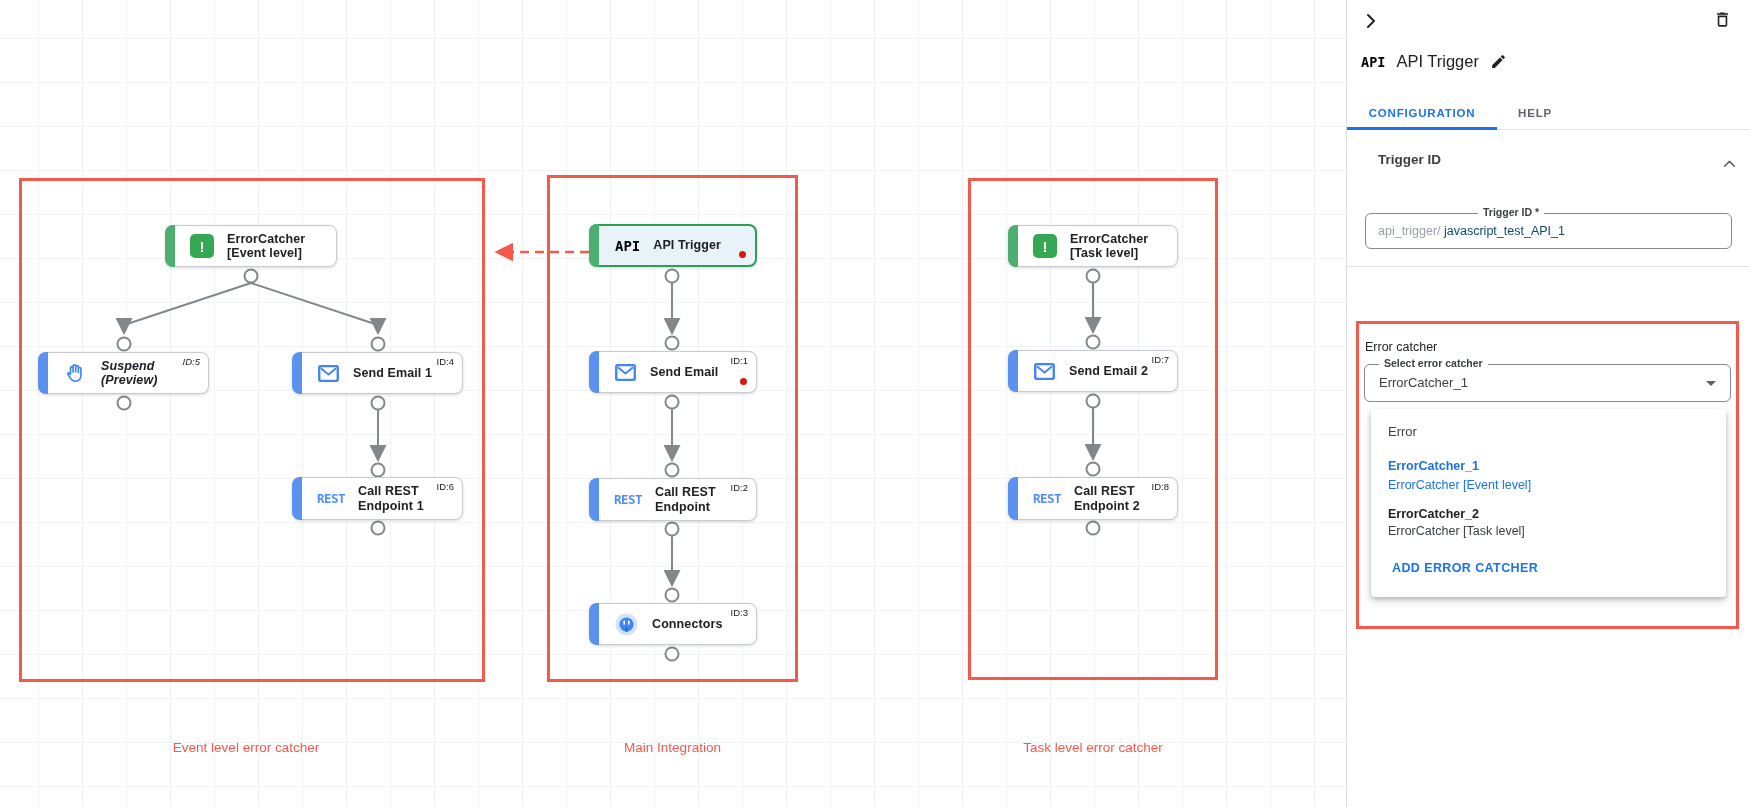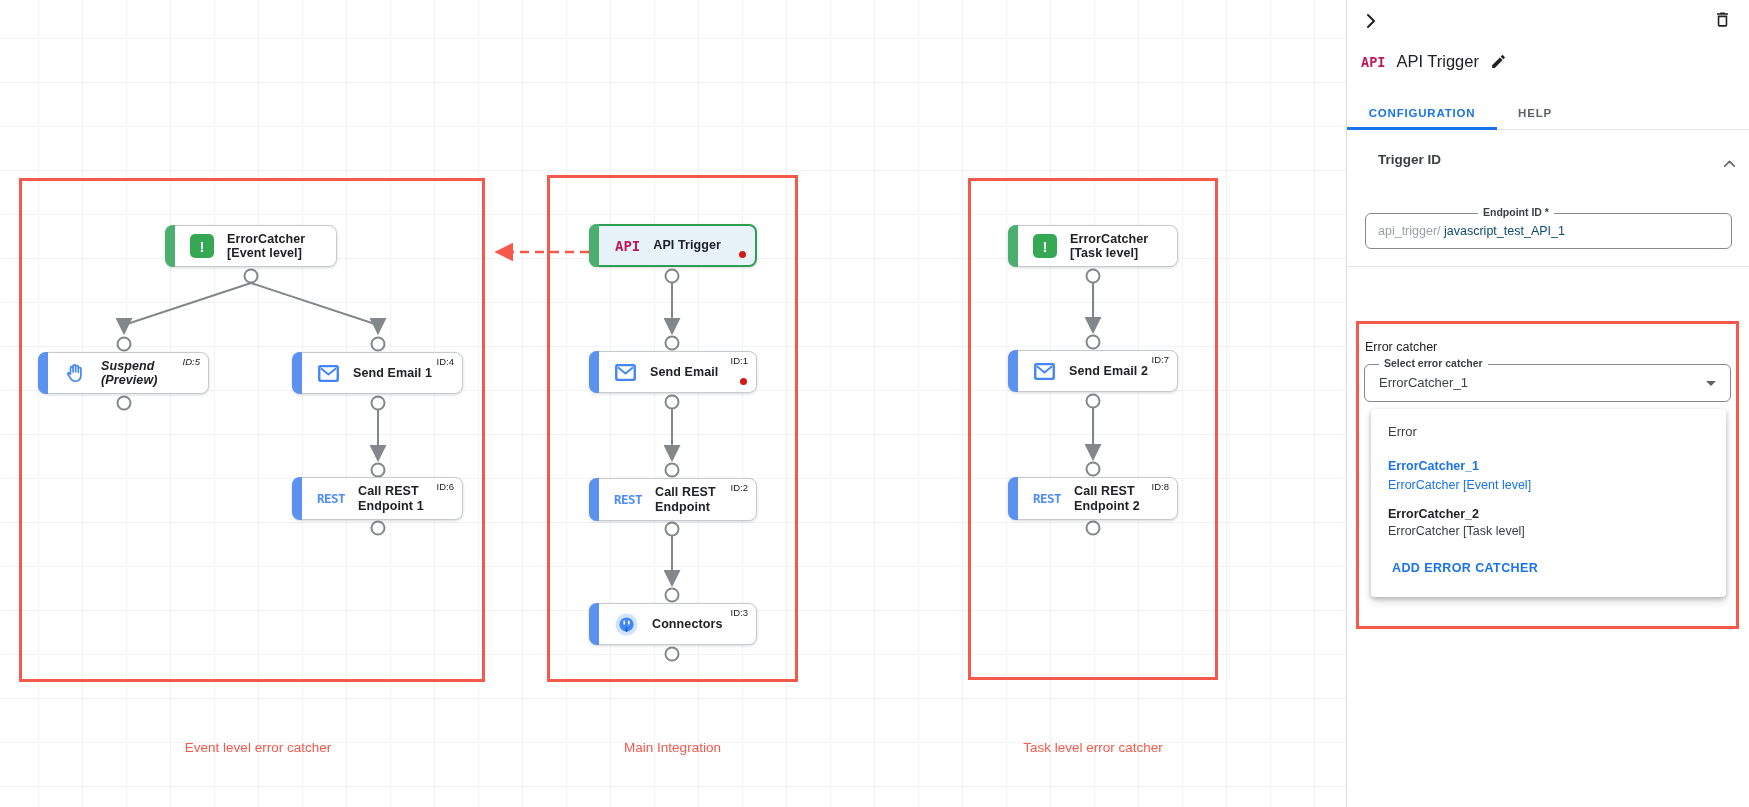--- a/index.html
+++ b/index.html
@@ -21,21 +21,21 @@
   .node .bar { position:absolute; left:-1px; top:-1px; width:10px; height:calc(100% + 2px); border-radius:8px 0 0 8px; }
   .bar-blue { background:#5b92f0; }
   .bar-green { background:#4caf70; }
   .node .label { font-size:12.5px; line-height:14.5px; font-weight:bold; color:#202124; white-space:pre-line; letter-spacing:.1px; }
   .node .nid { position:absolute; top:3px; right:8px; font-size:9.5px; color:#202124; font-weight:normal; }
   .node .dot { position:absolute; right:9px; bottom:7px; width:7px; height:7px; border-radius:50%; background:#d31b12; }
   .node-trigger { background:#e7f2f9; border:2px solid #2f9e55; }
   .ec-icon { width:24px; height:24px; background:#34a853; border-radius:5px; color:#fff; font-weight:bold;
     font-size:15px; display:flex; align-items:center; justify-content:center; flex:0 0 auto; }
   .txt-icon { font-family:"DejaVu Sans Mono", monospace; font-weight:bold; }
-  .api-txt { color:#be185d; font-size:14px; }
+  .api-txt { color:#000000; font-size:14px; }
   .rest-txt { color:#4e8df7; font-size:12.5px; letter-spacing:-0.5px; }
 
   
   .panel { position:absolute; left:1346px; top:0; width:403px; height:807px; background:#fff;
     border-left:1px solid #dadce0; z-index:5; }
   .icon-btn { position:absolute; width:22px; height:22px; cursor:pointer; }
   .panel-header { position:absolute; left:14px; top:52px; display:flex; align-items:center; gap:11px; }
   .panel-title { font-size:16.5px; color:#202124; }
   .tabs { position:absolute; left:0; top:96px; width:100%; height:34px; border-bottom:1px solid #e3e5e8; }
   .tab { position:absolute; top:0; height:34px; display:flex; align-items:center; justify-content:center;
@@ -67,21 +67,21 @@
 <body>
 
 <div class="screen">
 
   <div class="canvas">
 
     <div class="group-box" style="left:19px;top:178px;width:466px;height:504px;"></div>
     <div class="group-box" style="left:547px;top:175px;width:251px;height:507px;"></div>
     <div class="group-box" style="left:968px;top:178px;width:250px;height:502px;"></div>
 
-    <div class="group-label" style="left:25px;top:740px;width:466px;">Event level error catcher</div>
+    <div class="group-label" style="left:13px;top:740px;width:466px;">Event level error catcher</div>
     <div class="group-label" style="left:547px;top:740px;width:251px;">Main Integration</div>
     <div class="group-label" style="left:968px;top:740px;width:250px;">Task level error catcher</div>
 
     <svg class="edges" width="1346" height="807">
       <defs>
         <marker id="ar" viewBox="0 0 10 10" refX="7" refY="5" markerWidth="8.5" markerHeight="8.5" orient="auto-start-reverse">
           <path d="M0,0 L10,5 L0,10 z" fill="#82878c"></path>
         </marker>
         <marker id="ar-red" viewBox="0 0 10 10" refX="7" refY="5" markerWidth="7.5" markerHeight="7.5" orient="auto-start-reverse">
           <path d="M0,0 L10,5 L0,10 z" fill="#f5594b"></path>
@@ -267,21 +267,21 @@
     <div class="section-head" style="top:146px;">
       <span class="section-title">Trigger ID</span>
       <span class="chev">
         <svg width="13" height="9" viewBox="0 0 24 16" fill="none" stroke="#5f6368" stroke-width="3" stroke-linecap="round" stroke-linejoin="round">
             <path d="M3 13l9-9 9 9"></path>
           </svg>
       </span>
     </div>
 
     <div class="outlined-field" style="left:18px;top:213px;width:367px;height:36px;">
-      <span class="field-legend" style="left:112px;">Endpoint ID *</span>
+      <span class="field-legend" style="left:112px;">Trigger ID *</span>
       <span style="display:inline-block;line-height:34px;padding-left:12px;font-size:12.5px;">
         <span style="color:#9aa0a6;">api_trigger/</span>
         <span style="color:#0c4a6e;">javascript_test_API_1</span>
       </span>
     </div>
 
     <div class="divider" style="top:266px;"></div>
 
 
     <div class="red-highlight"></div>

